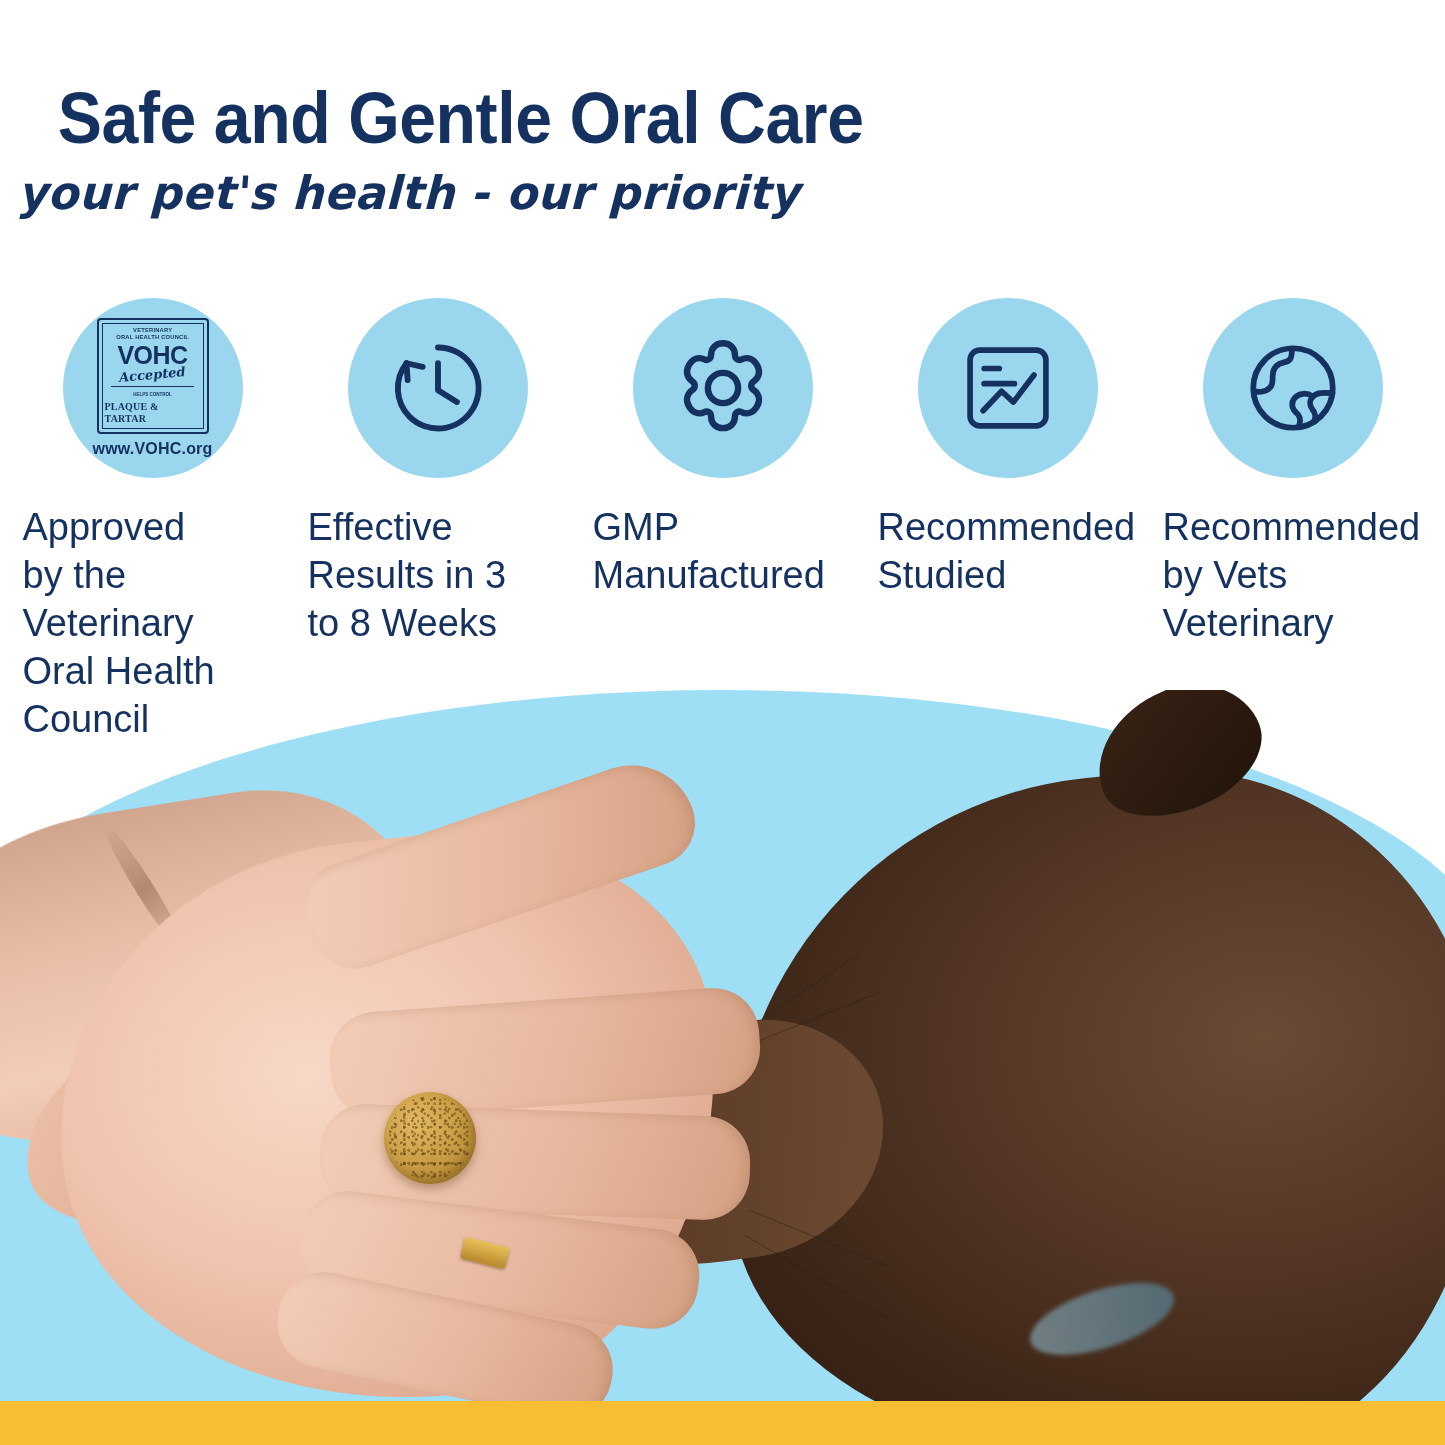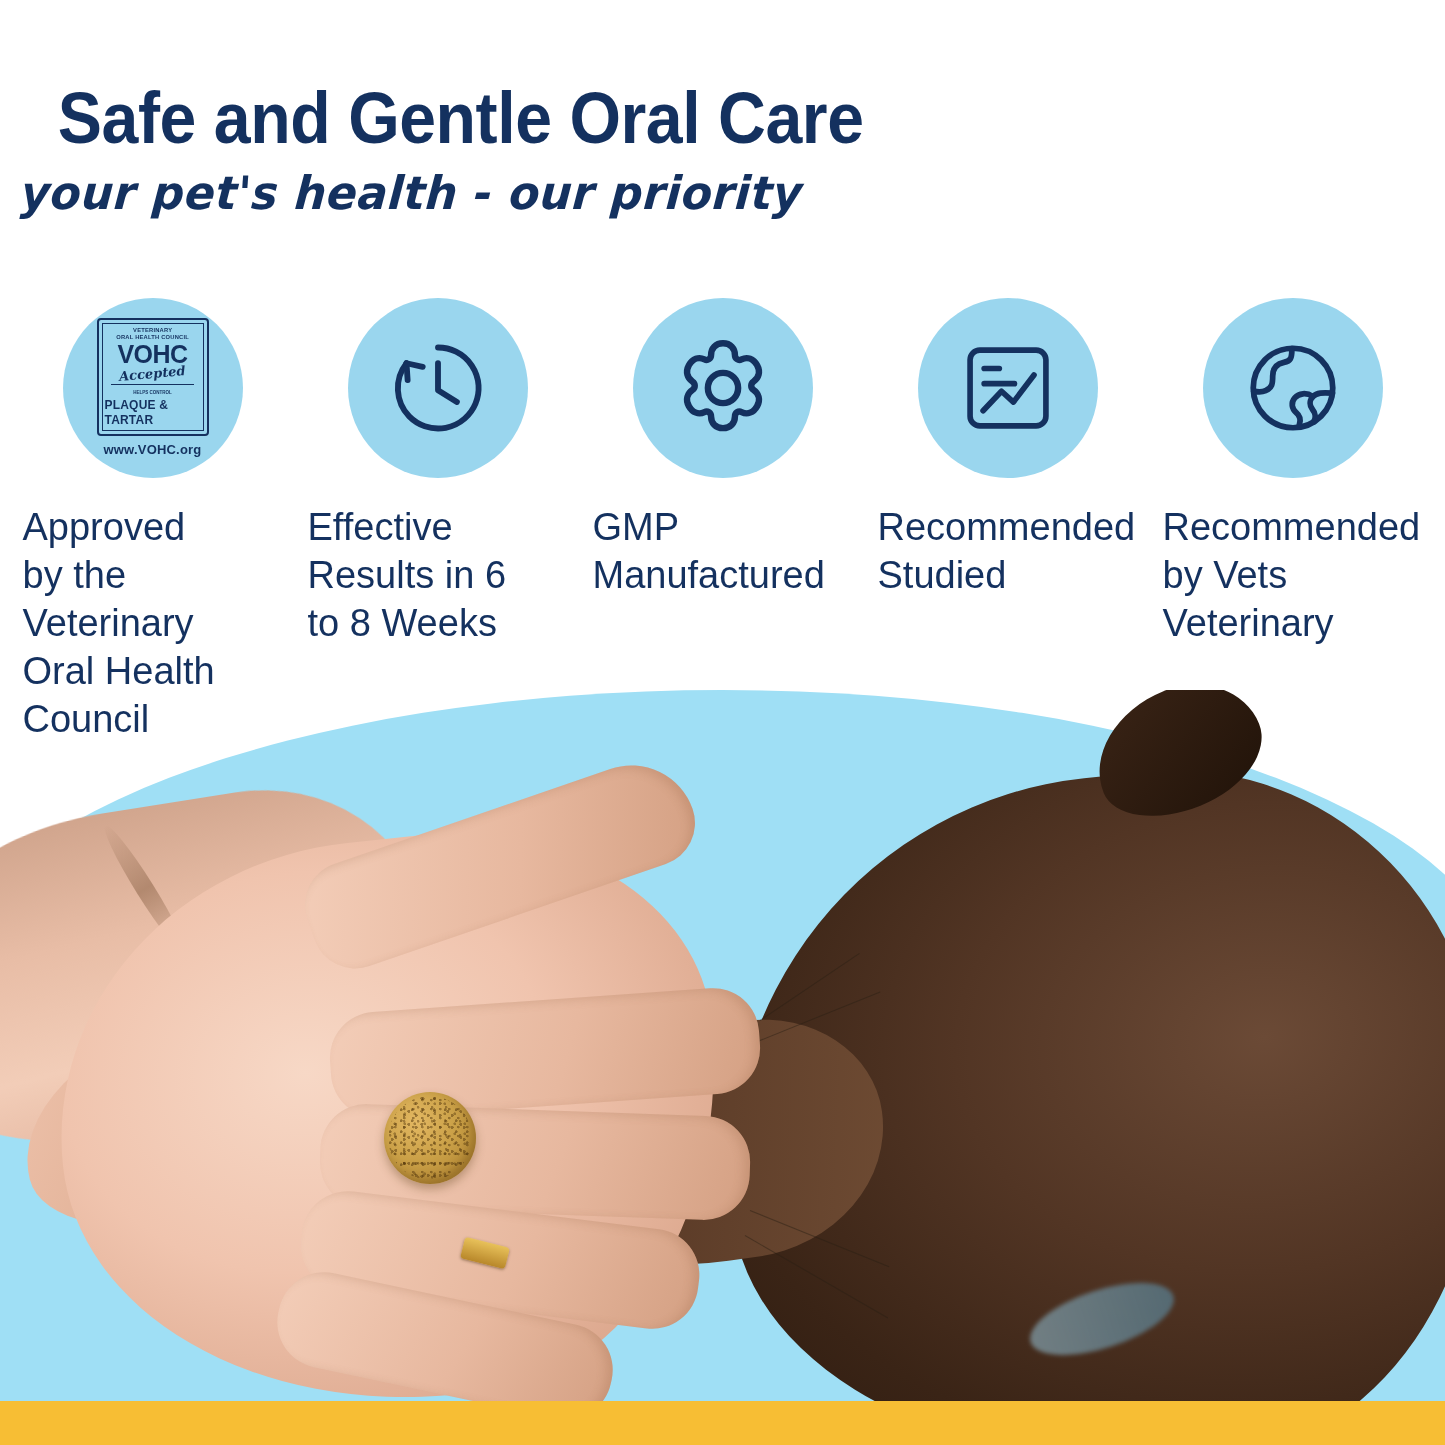--- a/index.html
+++ b/index.html
@@ -148,24 +148,24 @@
     margin-top: -3px;
     transform: rotate(-5deg);
   }
   .vohc-rule {
     width: 86%;
     height: 1px;
     background: #14315f;
     margin: 2px 0;
   }
   .vohc-bot1 { font-size: 4.5px; line-height: 1.2; font-weight: 700; }
-  .vohc-bot2 { font-size: 12px; line-height: 1.2; font-weight: 700; letter-spacing: 0.2px; }
+  .vohc-bot2 { font-size: 10px; line-height: 1.2; font-weight: 700; letter-spacing: 0.2px; font-family: Liberation Serif, serif; }
   .vohc-url {
     margin-top: 6px;
-    font-size: 13px;
+    font-size: 16px;
     font-weight: 700;
     letter-spacing: 0.2px;
   }
 
   
   .photo {
     position: absolute;
     left: 0;
     top: 690px;
     width: 1445px;
@@ -393,21 +393,21 @@
         <span>
           <svg width="108" height="108" viewBox="0 0 48 48" fill="none" stroke="#14315f" stroke-width="2.6" stroke-linecap="round" stroke-linejoin="round">
             <path d="M24 6 a18 18 0 1 1 -12.8 30.6 A18 18 0 0 1 10 13"></path>
             <path d="M10 13 l0.5 7.5"></path>
             <path d="M10 13 l7.2 1.6"></path>
             <path d="M24 13 v12 l8.4 5.2"></path>
           </svg>
         </span>
       </div>
       <div class="badge-caption">Effective
-Results in 6
+Results in 3
 to 8 Weeks</div>
     </div>
 
     <div class="badge">
       <div class="badge-circle">
         <span>
           <svg width="110" height="110" viewBox="0 0 48 48" fill="none" stroke="#14315f" stroke-width="2.8" stroke-linecap="round" stroke-linejoin="round">
             <path d="M24 4.5 c3.3 0 5.2 2.3 5.2 5.1 0 1.6 1.5 2.6 2.9 1.9 2.5-1.2 5.2-0.3 6.8 2.6 1.6 2.9 0.6 5.6-1.6 7.1-1.3 0.9-1.3 2.7 0 3.6 2.2 1.5 3.2 4.2 1.6 7.1-1.6 2.9-4.3 3.8-6.8 2.6-1.4-0.7-2.9 0.3-2.9 1.9 0 2.8-1.9 5.1-5.2 5.1s-5.2-2.3-5.2-5.1c0-1.6-1.5-2.6-2.9-1.9-2.5 1.2-5.2 0.3-6.8-2.6-1.6-2.9-0.6-5.6 1.6-7.1 1.3-0.9 1.3-2.7 0-3.6-2.2-1.5-3.2-4.2-1.6-7.1 1.6-2.9 4.3-3.8 6.8-2.6 1.4 0.7 2.9-0.3 2.9-1.9 0-2.8 1.9-5.1 5.2-5.1z"></path>
             <circle cx="24" cy="24" r="6.6"></circle>
           </svg>

